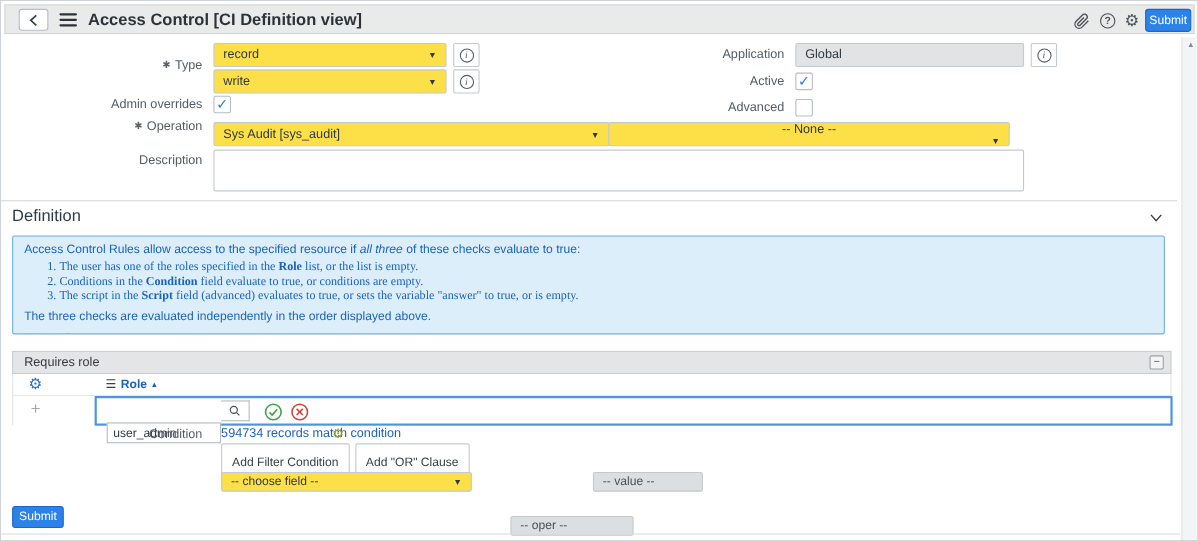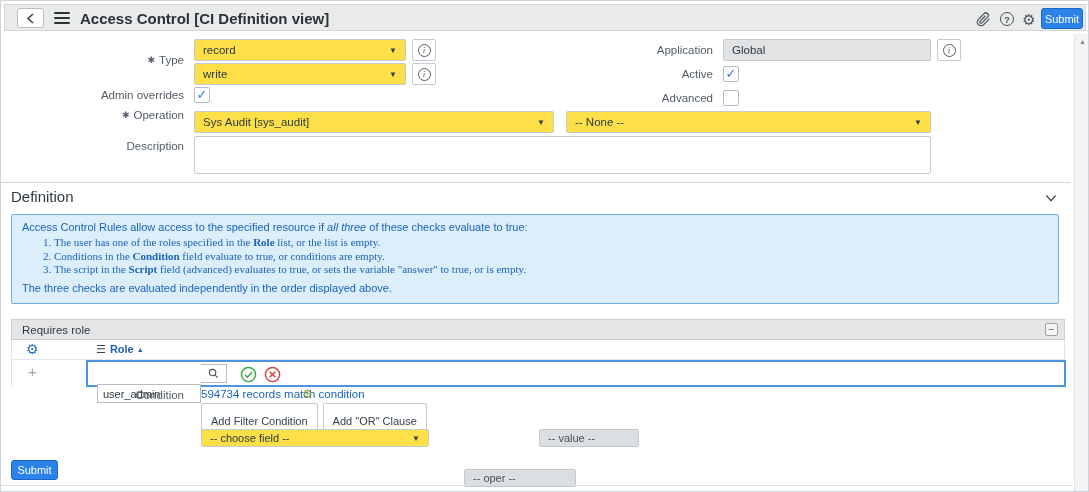--- a/index.html
+++ b/index.html
@@ -131,21 +131,21 @@
 
   <div class="lbl" style="top:86px; line-height:16px;">Admin overrides</div>
   <div class="cb" style="left:193px; top:86px;">
       <span class="tick">✓</span>
     </div>
 
   <div class="sel" style="left:193px; top:110px; width:360px;">
       <span>Sys Audit [sys_audit]</span>
       <span class="caret">▼</span>
     </div>
-  <div class="sel" style="left:565px; top:110px; width:365px;">
+  <div class="sel" style="left:552px; top:110px; width:365px;flex-direction:column;">
       <span>-- None --</span>
       <span class="caret">▼</span>
     </div>
 
   <div class="lbl" style="top:138px; line-height:14px;">Description</div>
   <textarea class="ta" style="left: 193px; top: 135px; width: 737px; height: 38px;"></textarea>
 
   <div class="lbl-r" style="top:38px; line-height:22px;">Application</div>
   <div class="ro-field" style="left:722px; top:38px; width:208px;">Global</div>
   <div class="infobtn" style="left:936px; top:38px;">

